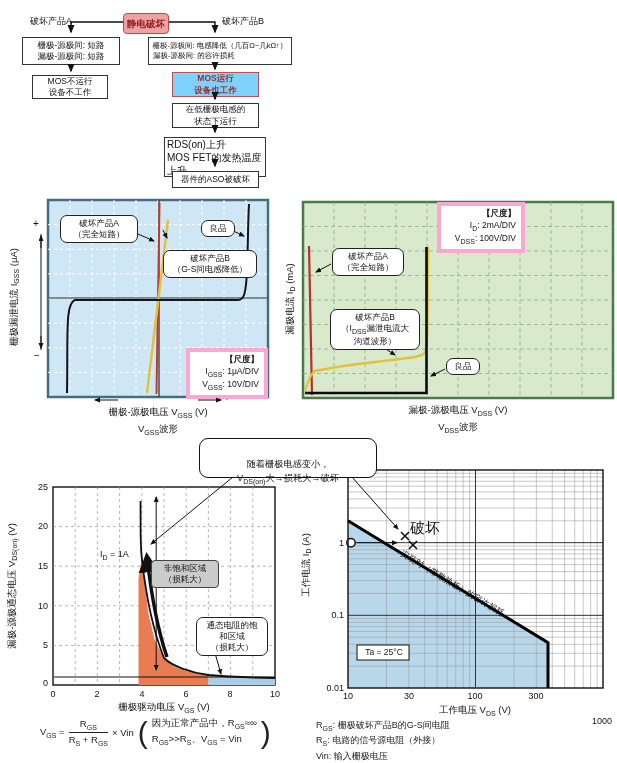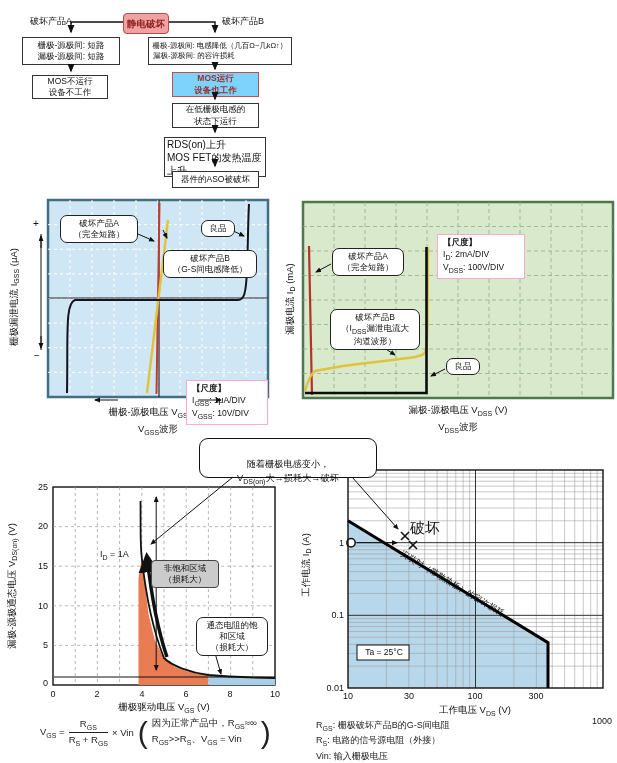--- a/index.html
+++ b/index.html
@@ -8,22 +8,22 @@
   .abs{position:absolute;}
   .fbox{position:absolute;background:#fff;border:1px solid #333;font:8.5px/1.3 "Liberation Sans",sans-serif;
         text-align:center;display:flex;flex-direction:column;justify-content:center;padding:1px 2px;box-sizing:border-box;}
   .fbox.pink{background:#7dd3fc;border-color:#c0504d;color:#9c2f2f;font-weight:bold;}
   .titlebox{position:absolute;background:#f0a2a2;border:1.5px solid #b84a4a;border-radius:4px;color:#8e2020;
         font:bold 9.5px/1 "Liberation Sans",sans-serif;display:flex;align-items:center;justify-content:center;z-index:4;}
   .bubble{position:absolute;background:#fff;border:1px solid #222;border-radius:7px;
         font:8.5px/1.3 "Liberation Sans",sans-serif;text-align:center;padding:2px 3px;box-sizing:border-box;z-index:6;}
   .graybox{position:absolute;background:#cbcbcb;border:1px solid #444;border-radius:4px;
         font:8.5px/1.3 "Liberation Sans",sans-serif;text-align:center;padding:2px 3px;box-sizing:border-box;z-index:6;}
-  .scalebox{position:absolute;background:#fff;border:1px solid #f9a8d4;font:8.5px/1.4 "Liberation Sans",sans-serif;
-        padding:2px 5px;text-align:left;z-index:6;box-sizing:border-box;margin-top:32px;}
+  .scalebox{position:absolute;background:#fff;border:4px solid #f9a8d4;font:8.5px/1.4 "Liberation Sans",sans-serif;
+        padding:2px 5px;text-align:right;z-index:6;box-sizing:border-box;}
   .tick{position:absolute;font:9px "Liberation Sans",sans-serif;color:#111;}
   .tick.r{text-align:right;}
   .tick.c{text-align:center;}
   .axlab{position:absolute;font:9.5px "Liberation Sans",sans-serif;color:#111;text-align:center;}
   .vlab{position:absolute;font:9.5px "Liberation Sans",sans-serif;color:#111;white-space:nowrap;
         transform:translate(-50%,-50%) rotate(-90deg);}
   .dlab{position:absolute;font:8.5px "Liberation Sans",sans-serif;color:#111;white-space:nowrap;
         transform:translate(-50%,-50%) rotate(31deg);z-index:6;}
   .callout{position:absolute;background:#fff;border:1.4px solid #111;border-radius:9px;
         font:9.2px/1.5 "Liberation Sans",sans-serif;text-align:center;padding:19px 4px;box-sizing:border-box;z-index:7;}

